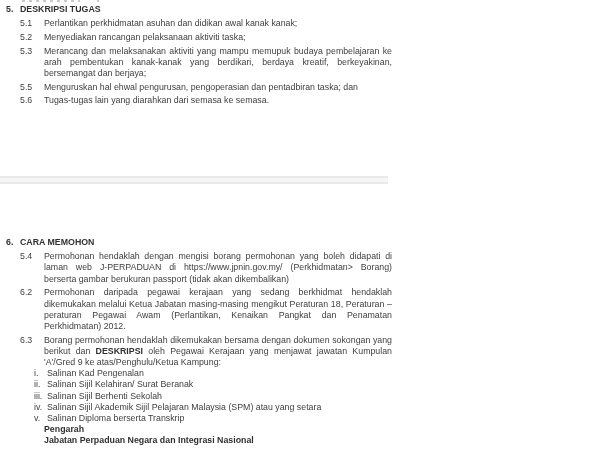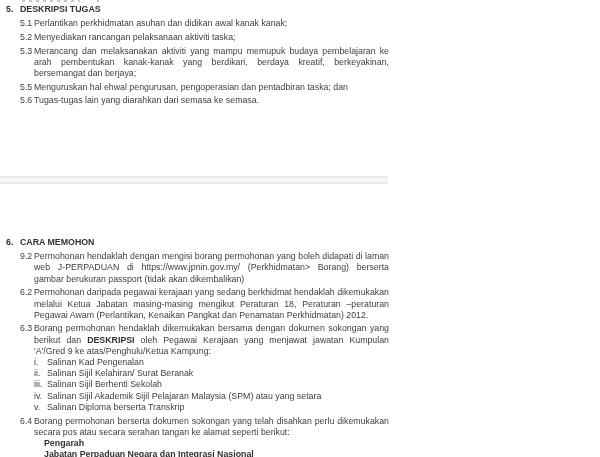--- a/index.html
+++ b/index.html
@@ -60,21 +60,21 @@
   .sec-num {
     width: 14px;
     flex-shrink: 0;
   }
   .item {
     display: flex;
     margin-left: 20px;
     margin-top: 2.5px;
   }
   .item-num {
-    width: 14px;
+    width: 24px;
     flex-shrink: 0;
   }
   .item-text {
     width: 355px;
     text-align: justify;
   }
   .bold-inline {
     font-weight: bold;
     color: #313131;
   }
@@ -145,21 +145,21 @@
 
   <div class="page-divider"></div>
 
   <div class="section" id="section6">
     <div class="sec-header">
       <span class="sec-num">6.</span>
       <span class="sec-title">CARA MEMOHON</span>
     </div>
 
     <div class="item">
-      <span class="item-num">9.2</span>
+      <span class="item-num">5.4</span>
       <span class="item-text">Permohonan hendaklah dengan mengisi borang permohonan yang boleh didapati di laman web J-PERPADUAN di https://www.jpnin.gov.my/ (Perkhidmatan&gt; Borang) berserta gambar berukuran passport (tidak akan dikembalikan)</span>
     </div>
     <div class="item">
       <span class="item-num">6.2</span>
       <span class="item-text">Permohonan daripada pegawai kerajaan yang sedang berkhidmat hendaklah dikemukakan melalui Ketua Jabatan masing-masing mengikut Peraturan 18, Peraturan –peraturan Pegawai Awam (Perlantikan, Kenaikan Pangkat dan Penamatan Perkhidmatan) 2012.</span>
     </div>
     <div class="item">
       <span class="item-num">6.3</span>
       <span class="item-text"><span>Borang permohonan hendaklah dikemukakan bersama dengan dokumen sokongan yang berikut dan </span><b class="bold-inline">DESKRIPSI</b><span> oleh Pegawai Kerajaan yang menjawat jawatan Kumpulan 'A'/Gred 9 ke atas/Penghulu/Ketua Kampung:</span></span>
     </div>
@@ -178,22 +178,18 @@
     </div>
     <div class="roman-item">
       <span class="roman-num">iv.</span>
       <span class="roman-text">Salinan Sijil Akademik Sijil Pelajaran Malaysia (SPM) atau yang setara</span>
     </div>
     <div class="roman-item">
       <span class="roman-num">v.</span>
       <span class="roman-text">Salinan Diploma berserta Transkrip</span>
     </div>
 
-    <div class="item">
-      <span class="item-num">6.4</span>
-      <span class="item-text">Borang permohonan berserta dokumen sokongan yang telah disahkan perlu dikemukakan secara pos atau secara serahan tangan ke alamat seperti berikut:</span>
-    </div>
 
     <div class="address">Pengarah</div>
     <div class="address">Jabatan Perpaduan Negara dan Integrasi Nasional</div>
   </div>
 
 </div>
 
 </body></html>

